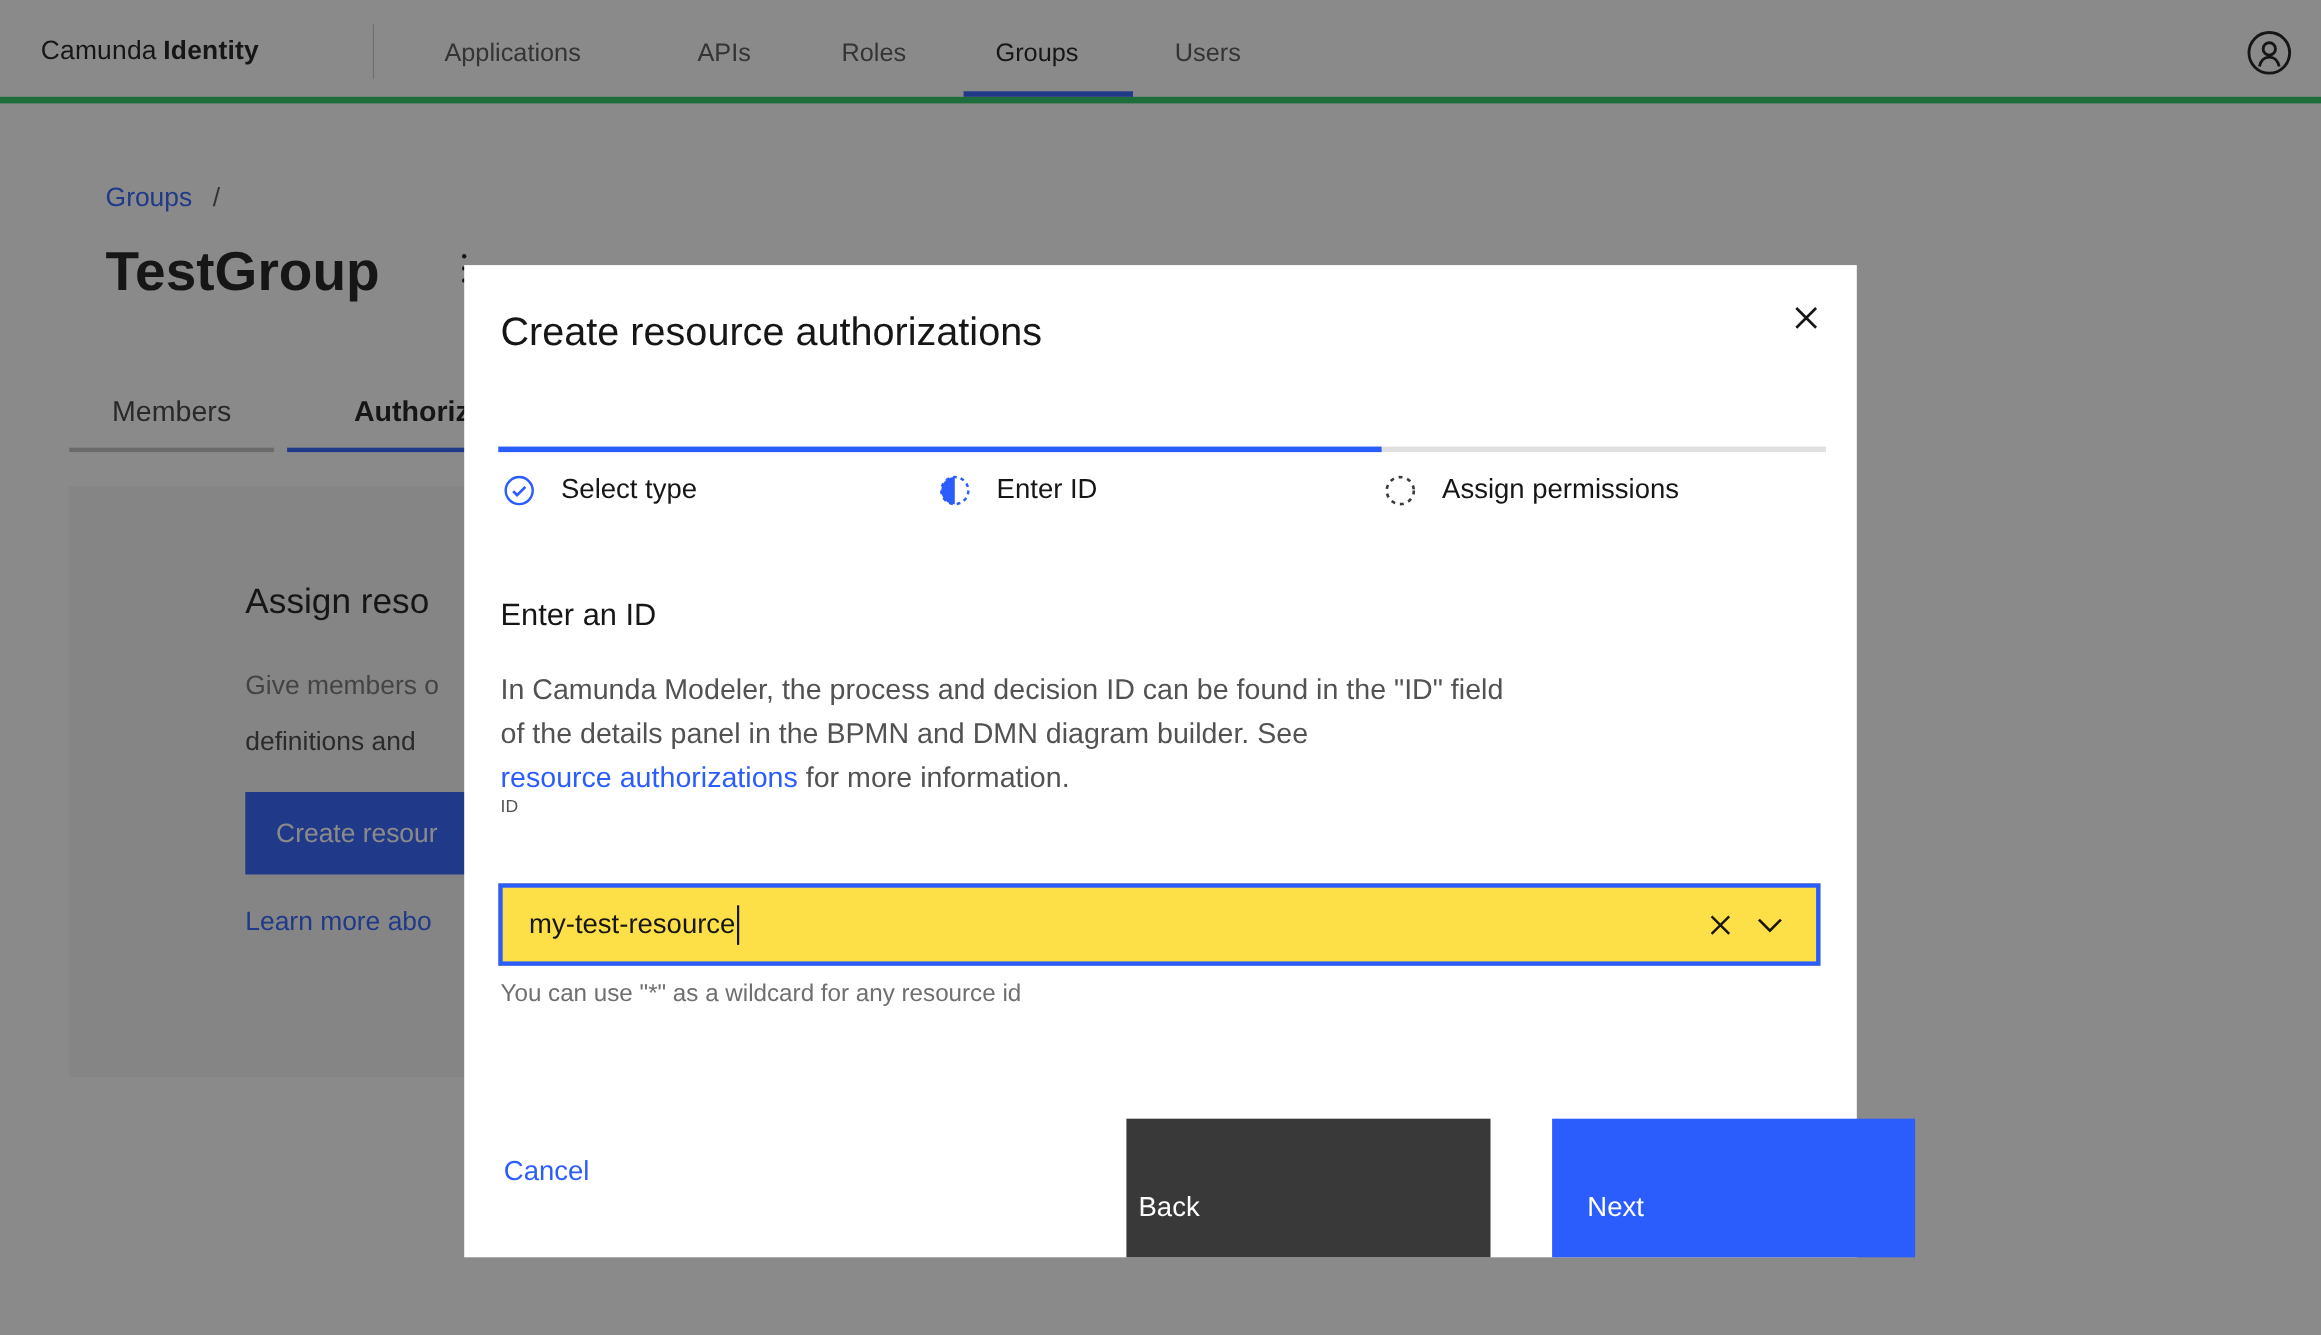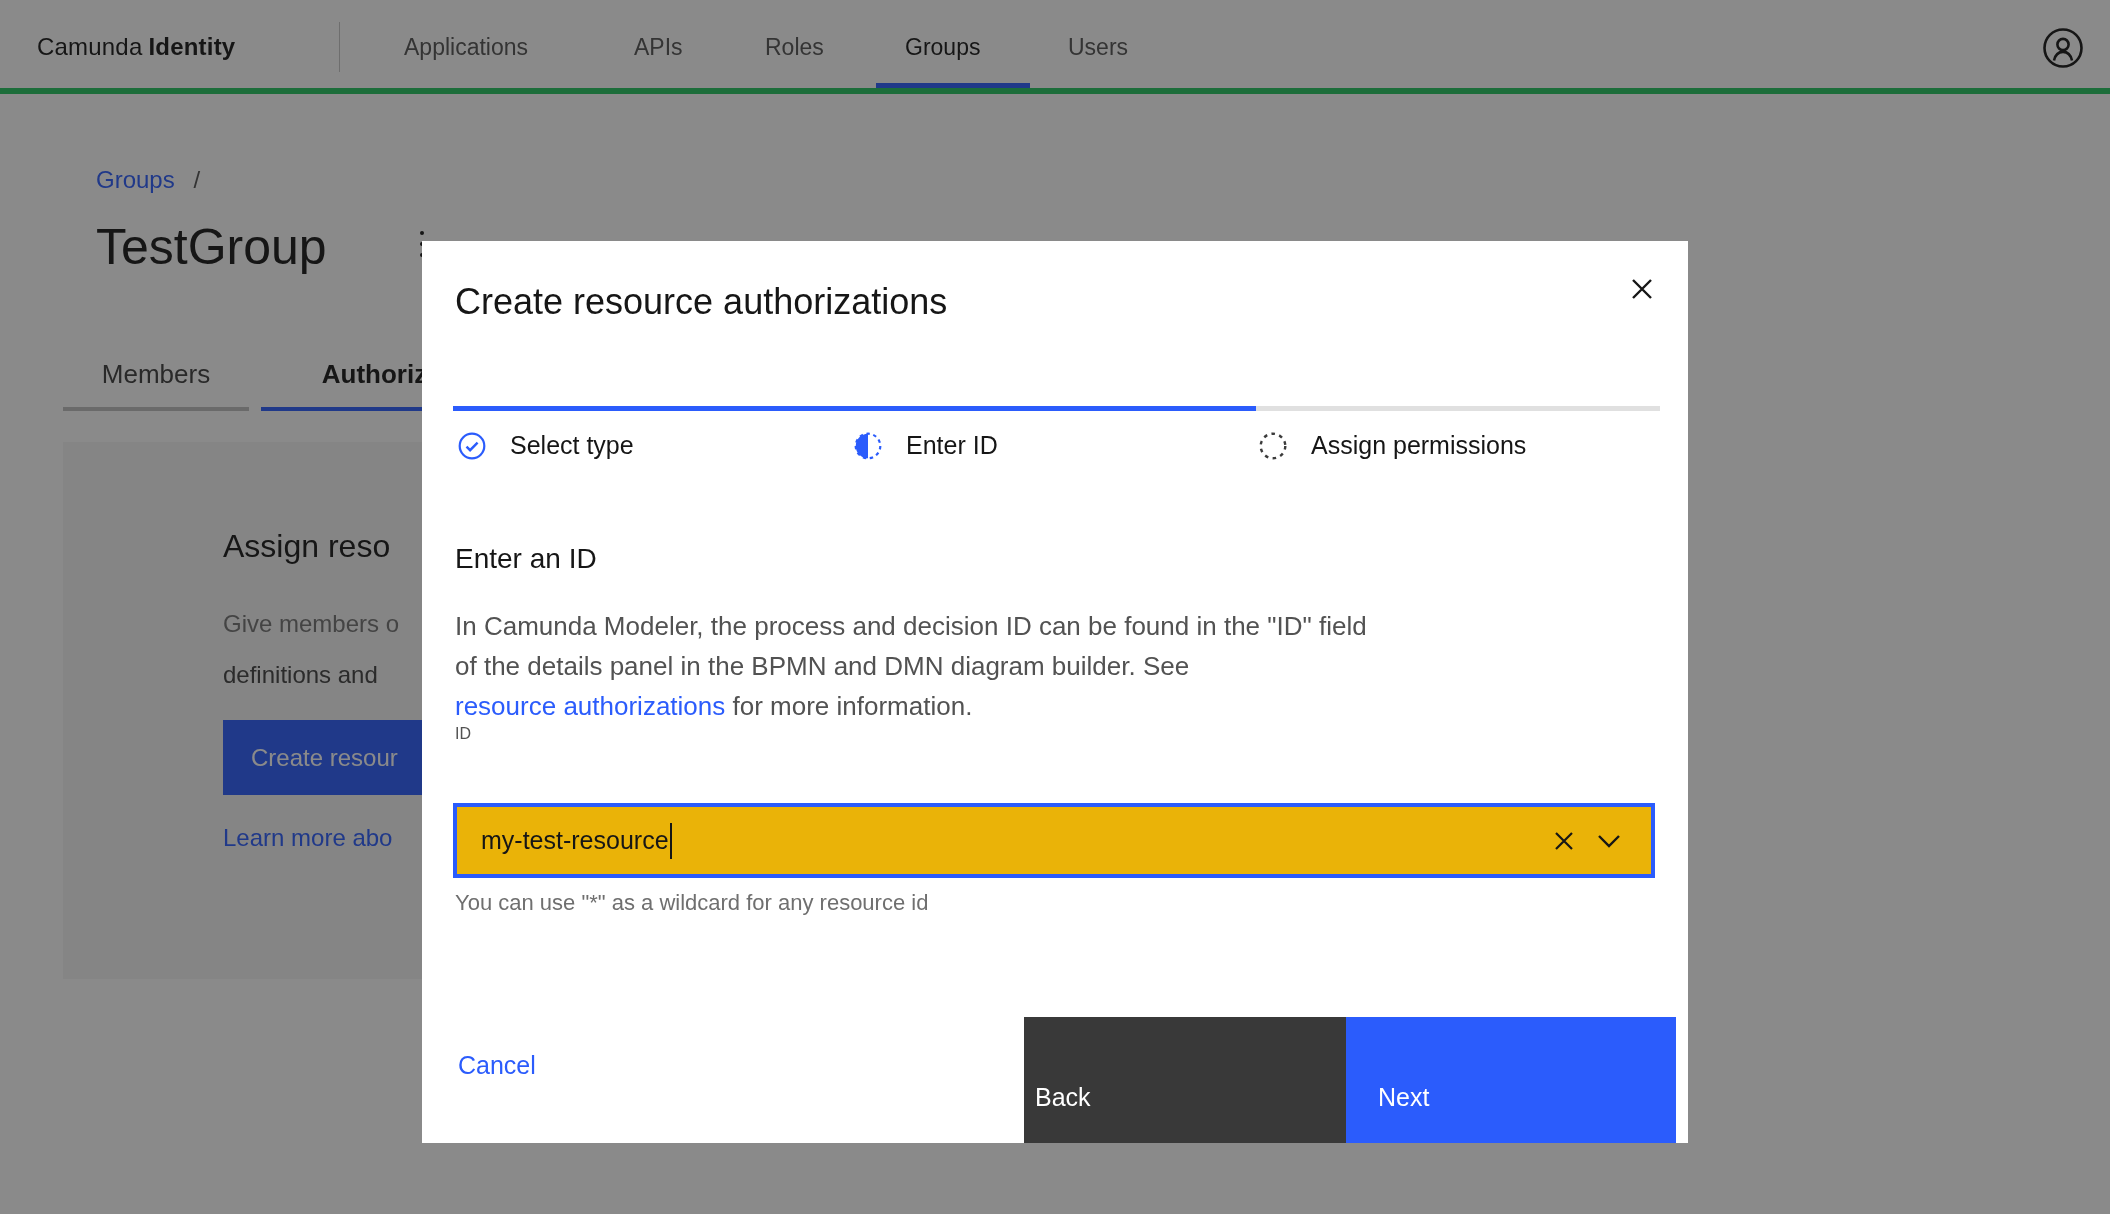--- a/index.html
+++ b/index.html
@@ -17,21 +17,21 @@
   .brand b { font-weight:700; margin-left:6px; }
   .nav-divider { position:absolute; left:339px; top:22px; width:1px; height:50px; background:#c6c6c6; }
   .nav-item { position:absolute; top:0; height:94px; display:flex; align-items:center; font-size:23px; color:#525252; cursor:pointer; }
   .nav-item.active { color:#161616; }
   .nav-underline { position:absolute; left:876px; bottom:0; width:154px; height:5px; background:#2b5cfc; }
   .avatar-btn { position:absolute; left:2042px; top:27px; width:42px; height:42px; cursor:pointer; }
   
   .breadcrumb { position:absolute; left:96px; top:166px; font-size:24px; }
   .breadcrumb .crumb-link { color:#2b5cfc; cursor:pointer; }
   .breadcrumb .sep { color:#525252; margin-left:12px; }
-  .page-title { position:absolute; left:96px; top:218px; font-size:50px; font-weight:400; color:#161616; }
+  .page-title { position:absolute; left:96px; top:218px; font-size:50px; font-weight:700; color:#161616; }
   .kebab { position:absolute; left:413px; top:231px; width:18px; height:26px; cursor:pointer; display:flex; flex-direction:column; align-items:center; justify-content:space-between; }
   .kebab i { width:4px; height:4px; border-radius:50%; background:#161616; }
   .tabs { position:absolute; left:63px; top:341px; height:70px; display:flex;gap:12px; }
   .tab { height:70px; display:flex; align-items:center; justify-content:center; font-size:26px; color:#3c3c3c; border-bottom:4px solid #bebebe; cursor:pointer; }
   .tab.t1 { width:186px; }
   .tab.t2 { width:250px; font-weight:700; color:#161616; border-bottom-color:#2b5cfc; white-space:nowrap; overflow:hidden; }
   .card { position:absolute; left:63px; top:442px; width:1450px; height:537px; background:#f4f4f4; }
   .card-heading { position:absolute; left:160px; top:86px; font-size:32px; color:#161616; white-space:nowrap; }
   .card-line1 { position:absolute; left:160px; top:168px; font-size:24px; color:#737373; white-space:nowrap; }
   .card-line2 { position:absolute; left:160px; top:219px; font-size:24px; color:#404040; white-space:nowrap; }
@@ -46,32 +46,32 @@
   .progress-track { position:absolute; left:31px; top:165px; width:1207px; height:5px; background:#e0e0e0; }
   .progress-fill { height:5px; background:#2b5cfc; width:66.5%; }
   .steps { position:absolute; left:0; top:190px; width:100%; height:30px; }
   .step { position:absolute; top:0; display:flex; align-items:center; gap:24px; cursor:pointer; }
   .step .lbl { font-size:25px; color:#161616; white-space:nowrap; }
   .step1 { left:36px; } .step2 { left:432px; } .step3 { left:837px; }
   .section-heading { position:absolute; left:33px; top:302px; font-size:28px; color:#161616; }
   .para { position:absolute; left:33px; top:365px; font-size:26px; line-height:40px; color:#525252; }
   .para .link { color:#2b5cfc; cursor:pointer;margin-top:33px; }
   .field-label { position:absolute; left:33px; top:484px; font-size:16px; color:#525252; }
-  .combo { position:absolute; left:31px; top:562px; width:1202px; height:75px; background:#eab308;
+  .combo { position:absolute; left:31px; top:562px; width:1202px; height:75px; background:#fde047;
     border:4px solid #2b5cfc; display:flex; align-items:center; padding-left:24px; cursor:text; }
   .combo .value { font-size:25px; color:#161616; white-space:pre; }
   .caret { display:inline-block; width:2px; height:36px; background:#161616; margin-left:1px; vertical-align:middle; }
   .combo-clear { position:absolute; right:74px; top:50%; transform:translateY(-50%); width:26px; height:26px; display:flex; align-items:center; justify-content:center; cursor:pointer; background:none; border:none; }
   .combo-chevron { position:absolute; right:28px; top:50%; transform:translateY(-50%); width:28px; height:28px; display:flex; align-items:center; justify-content:center; cursor:pointer; background:none; border:none; }
   .helper { position:absolute; left:33px; top:649px; font-size:22px; color:#6f6f6f; white-space:nowrap; }
   .cancel-link { position:absolute; left:36px; top:810px; font-size:25px; color:#2b5cfc; cursor:pointer; }
   .btn { position:absolute; top:776px; height:126px; border:none; color:#ffffff; font-size:25px; text-align:left;
     padding:34px 0 0 32px; font-family:inherit; cursor:pointer; display:block; }
   .btn-back { left:602px; width:331px; background:#393939;padding-left:11px; }
-  .btn-next { left:924px; width:330px; background:#2b5cfc; }
+  .btn-next { left:989px; width:330px; background:#2b5cfc; }
   svg { display:block; }
 </style>
 </head>
 <body>
 
 <div class="nav">
   <div class="brand">
     <span>Camunda</span>
     <b>Identity</b>
   </div>

